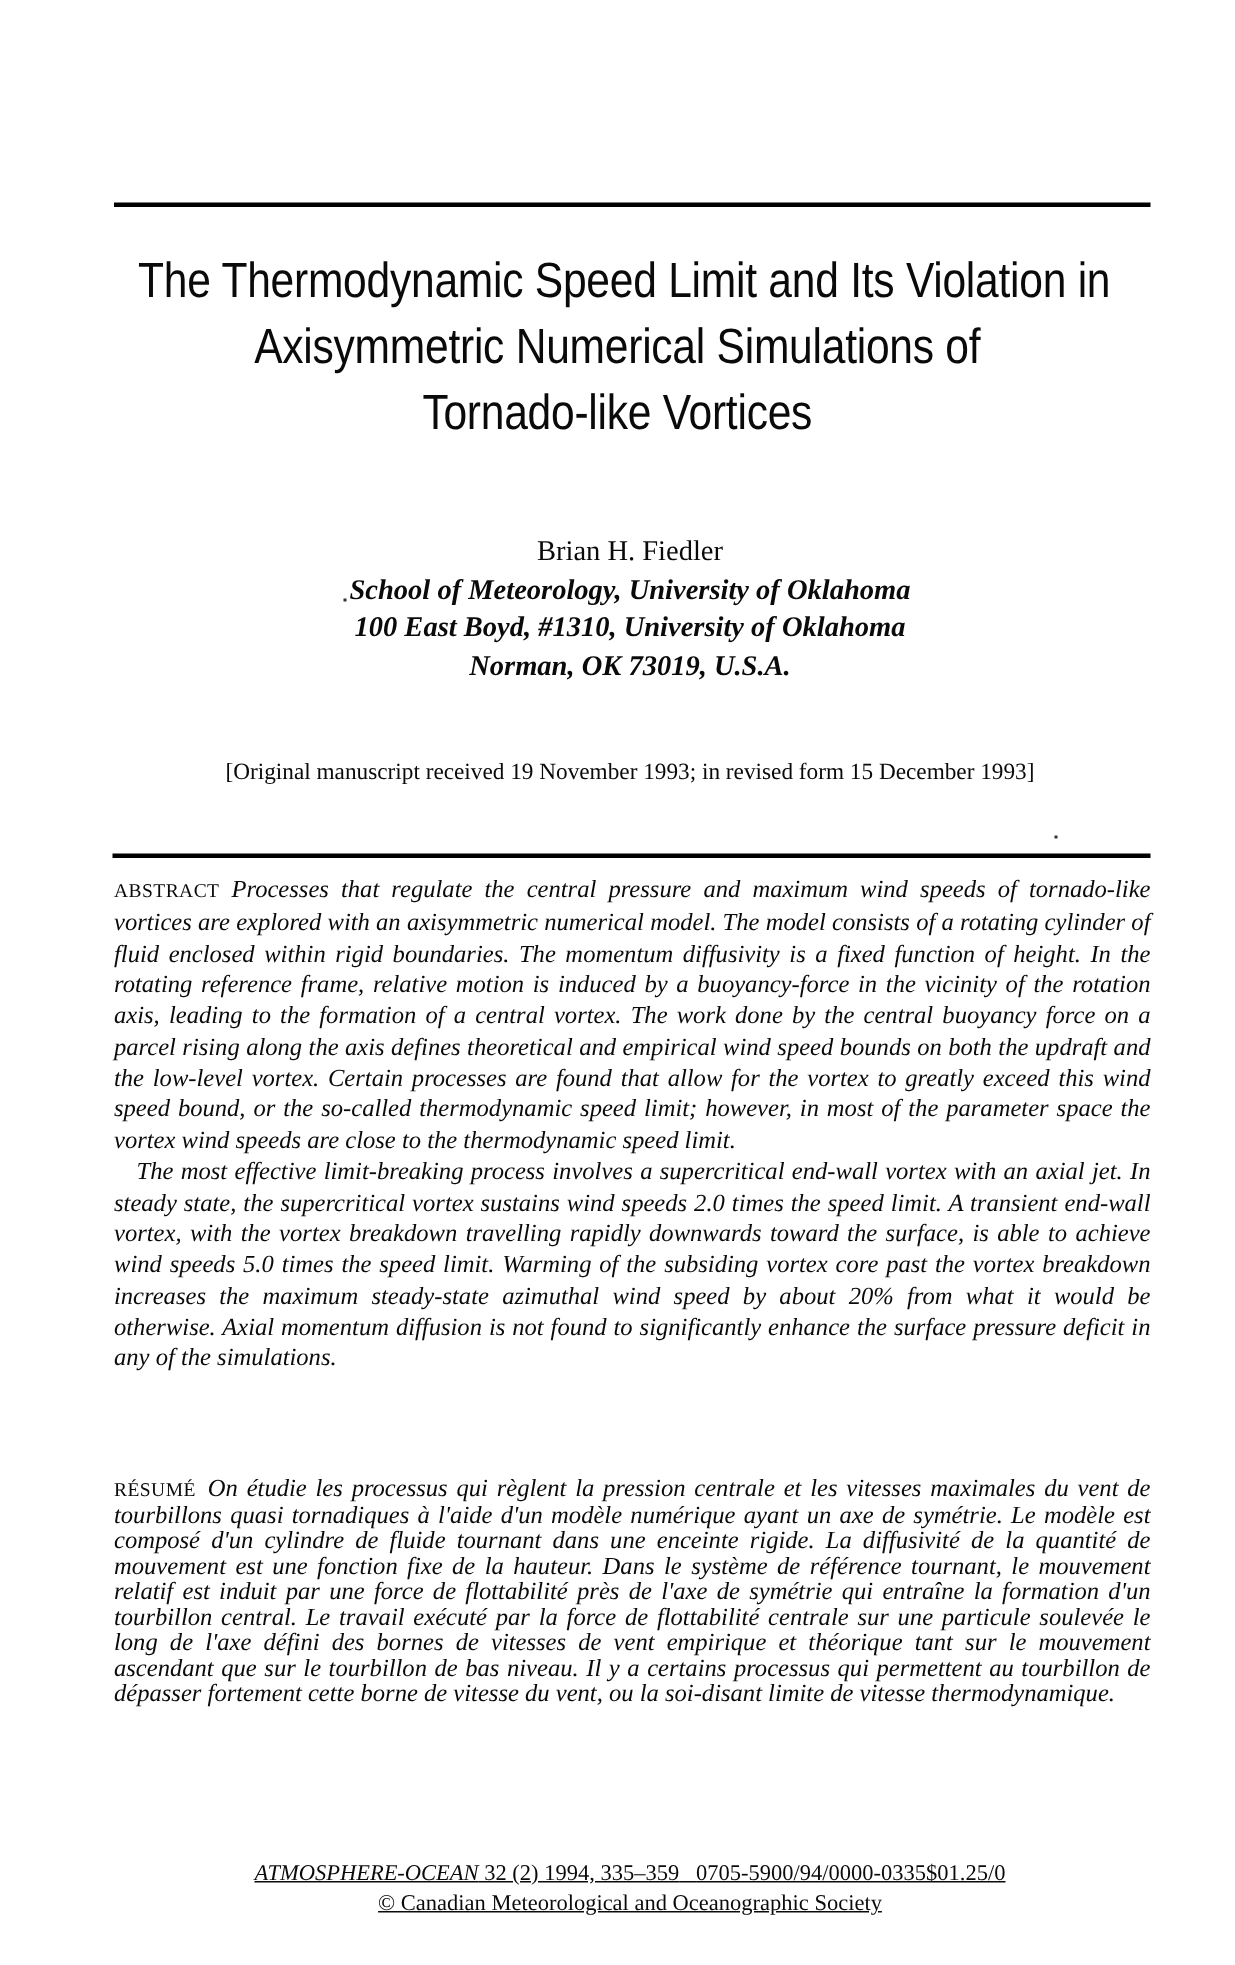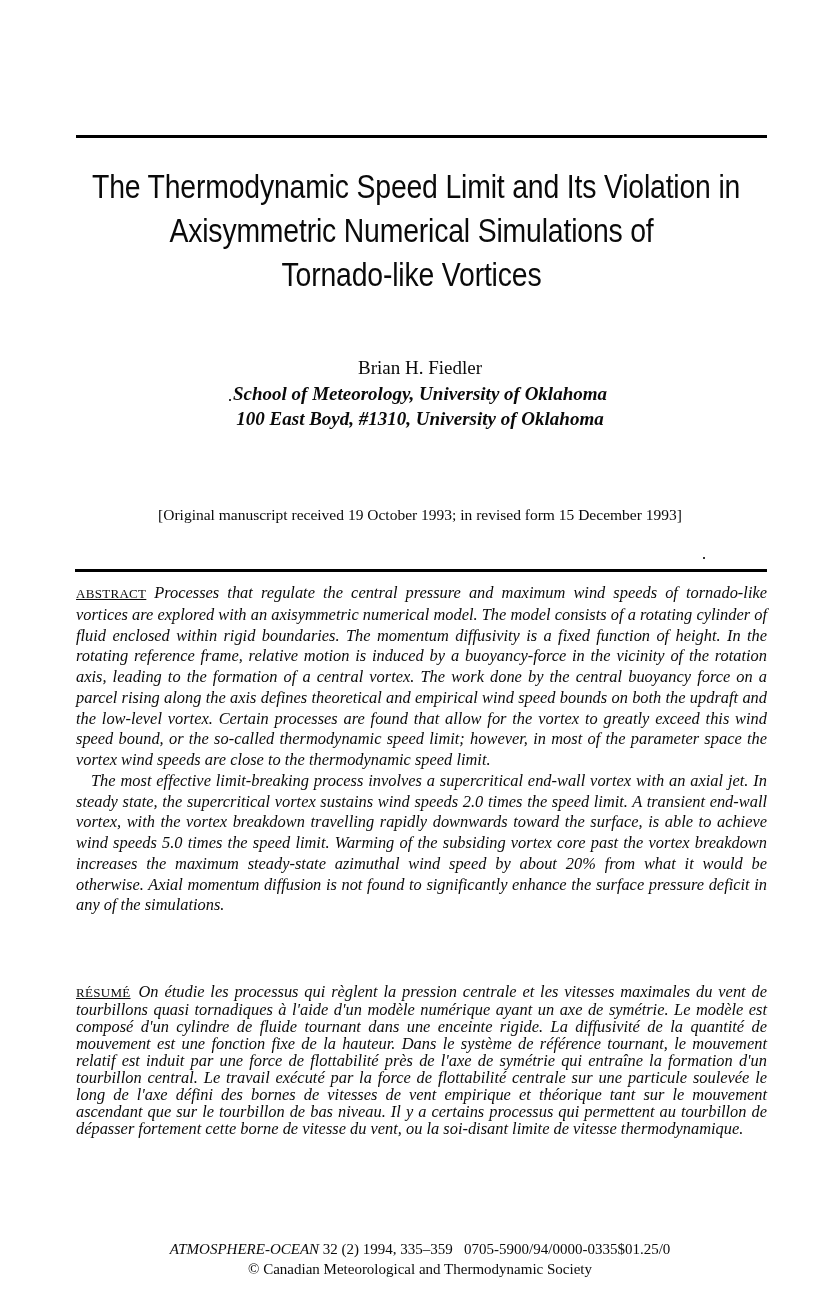--- a/index.html
+++ b/index.html
@@ -70,21 +70,20 @@
     line-height: 20.75px;
     text-align: justify;
   }
   .abstract p { margin: 0; font-style: italic; }
   .abstract p.indent { text-indent: 15px; font-style: italic; }
   .smallcaps {
     font-style: normal;
     font-size: 13px;
     letter-spacing: 0.3px;
     margin-right: 8px;
-    text-decoration: underline;
   }
 
   .resume {
     position: absolute;
     left: 76px;
     top: 983px;
     width: 691px;
     font-size: 16.4px;
     line-height: 17px;
     text-align: justify;
@@ -93,21 +92,21 @@
 
   .footer {
     position: absolute;
     left: 60px;
     top: 1239px;
     width: 720px;
     text-align: center;
     font-size: 15px;
     line-height: 20px;
   }
-  .footer .line { display: block; white-space: nowrap; }
+  .footer .line { display: block; white-space: nowrap; text-decoration: underline; }
   .footer .journal { font-style: italic; }
 
   .speck {
     position: absolute;
     width: 2px;
     height: 2px;
     background: #333;
   }
 </style>
 </head>
@@ -118,35 +117,36 @@
 <h1 class="title" style="margin:0;font-weight:normal;">
   <span class="line">The Thermodynamic Speed Limit and Its Violation in</span>
   <span class="line">Axisymmetric Numerical Simulations of</span>
   <span class="line">Tornado-like Vortices</span>
 </h1>
 
 <div class="author-block">
   <span class="line">Brian H. Fiedler</span>
   <span class="line italic">School of Meteorology, University of Oklahoma</span>
   <span class="line italic">100 East Boyd, #1310, University of Oklahoma</span>
+  <span class="line italic">Norman, OK 73019, U.S.A.</span>
 </div>
 
 <div class="speck" style="left:229px; top:399px;"></div>
 
-<div class="received">[Original manuscript received 19 October 1993; in revised form 15 December 1993]</div>
+<div class="received">[Original manuscript received 19 November 1993; in revised form 15 December 1993]</div>
 
 <div class="speck" style="left:703px; top:557px;"></div>
 
 <div class="rule" id="abstract-rule"></div>
 
 <div class="abstract">
   <p><span class="smallcaps">ABSTRACT</span><span>Processes that regulate the central pressure and maximum wind speeds of tornado-like vortices are explored with an axisymmetric numerical model. The model consists of a rotating cylinder of fluid enclosed within rigid boundaries. The momentum diffusivity is a fixed function of height. In the rotating reference frame, relative motion is induced by a buoyancy-force in the vicinity of the rotation axis, leading to the formation of a central vortex. The work done by the central buoyancy force on a parcel rising along the axis defines theoretical and empirical wind speed bounds on both the updraft and the low-level vortex. Certain processes are found that allow for the vortex to greatly exceed this wind speed bound, or the so-called thermodynamic speed limit; however, in most of the parameter space the vortex wind speeds are close to the thermodynamic speed limit.</span></p>
   <p class="indent">The most effective limit-breaking process involves a supercritical end-wall vortex with an axial jet. In steady state, the supercritical vortex sustains wind speeds 2.0 times the speed limit. A transient end-wall vortex, with the vortex breakdown travelling rapidly downwards toward the surface, is able to achieve wind speeds 5.0 times the speed limit. Warming of the subsiding vortex core past the vortex breakdown increases the maximum steady-state azimuthal wind speed by about 20% from what it would be otherwise. Axial momentum diffusion is not found to significantly enhance the surface pressure deficit in any of the simulations.</p>
 </div>
 
 <div class="resume">
   <p><span class="smallcaps">RÉSUMÉ</span><span>On étudie les processus qui règlent la pression centrale et les vitesses maximales du vent de tourbillons quasi tornadiques à l'aide d'un modèle numérique ayant un axe de symétrie. Le modèle est composé d'un cylindre de fluide tournant dans une enceinte rigide. La diffusivité de la quantité de mouvement est une fonction fixe de la hauteur. Dans le système de référence tournant, le mouvement relatif est induit par une force de flottabilité près de l'axe de symétrie qui entraîne la formation d'un tourbillon central. Le travail exécuté par la force de flottabilité centrale sur une particule soulevée le long de l'axe défini des bornes de vitesses de vent empirique et théorique tant sur le mouvement ascendant que sur le tourbillon de bas niveau. Il y a certains processus qui permettent au tourbillon de dépasser fortement cette borne de vitesse du vent, ou la soi-disant limite de vitesse thermodynamique.</span></p>
 </div>
 
 <div class="footer">
   <span class="line"><span class="journal">ATMOSPHERE-OCEAN</span><span> 32 (2) 1994, 335–359</span>&nbsp;&nbsp;&nbsp;<span>0705-5900/94/0000-0335$01.25/0</span></span>
-  <span class="line">© Canadian Meteorological and Thermodynamic Society</span>
+  <span class="line">© Canadian Meteorological and Oceanographic Society</span>
 </div>
 
 </body></html>

